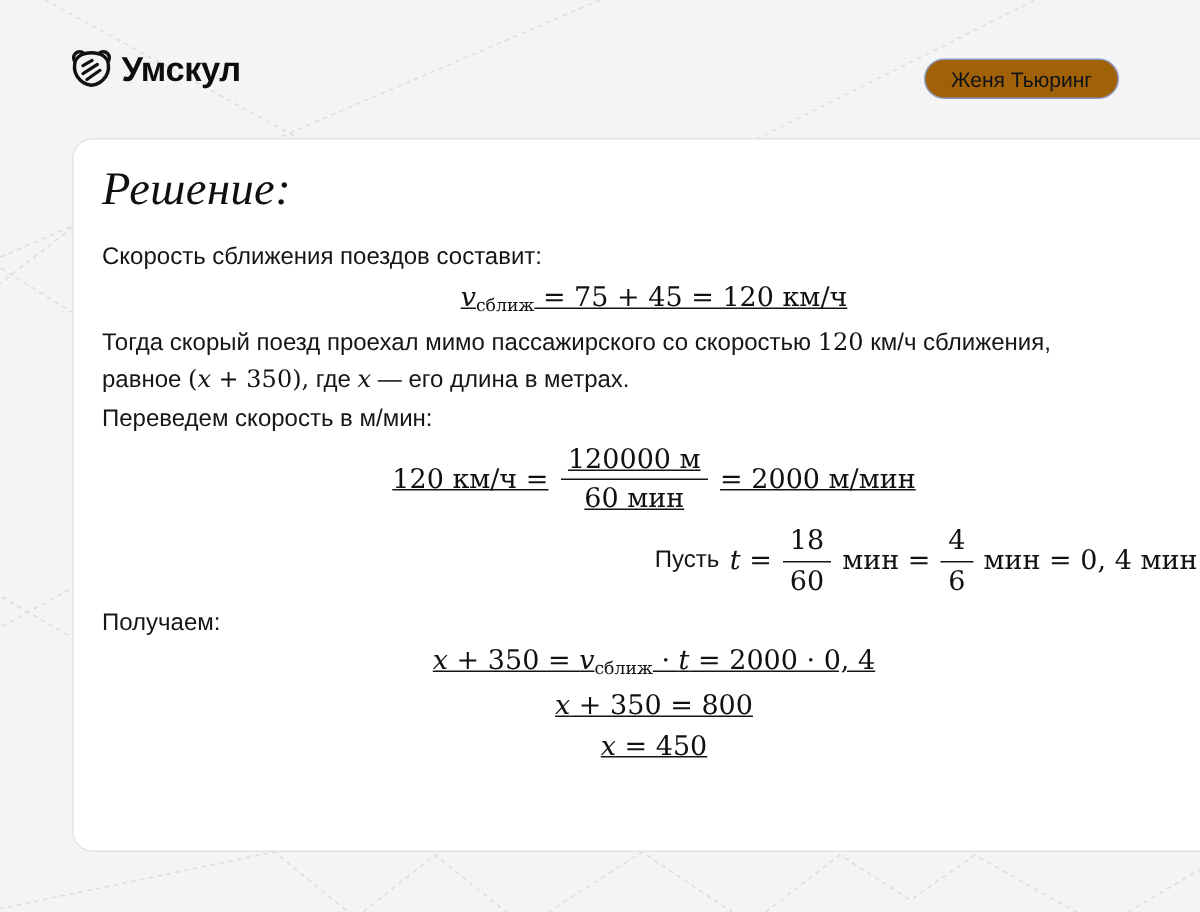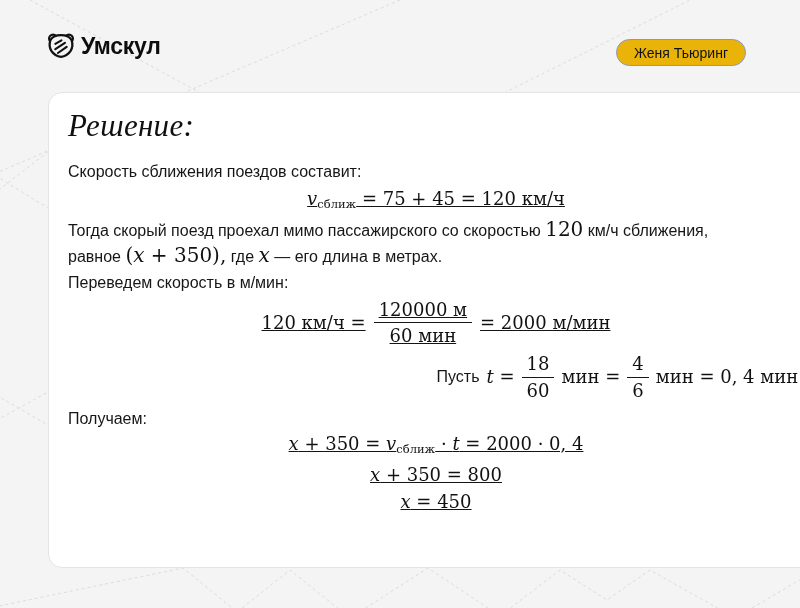--- a/index.html
+++ b/index.html
@@ -9,39 +9,39 @@
     font-family:"Liberation Sans", sans-serif;
   }
   .bg-pattern{position:absolute;left:0;top:0;width:800px;height:608px;}
 
   
   .header{position:absolute;left:0;top:0;width:100%;height:92px;}
   .logo{position:absolute;left:46px;top:32px;display:flex;align-items:center;gap:5px;cursor:pointer;}
   .logo-text{font-size:23px;font-weight:800;letter-spacing:-0.3px;color:#0d0d0d;}
   .user-button{
     position:absolute;right:54px;top:39px;height:27px;padding:0 17px;
-    border-radius:14px;background:#eab308;border:1px solid #8b97bf;
+    border-radius:14px;background:#a16207;border:1px solid #8b97bf;
     display:flex;align-items:center;font-size:14px;color:#10121a;
     font-family:"Liberation Sans", sans-serif;cursor:pointer;box-sizing:border-box;
   }
 
   
   .card{
     position:absolute;left:48px;top:92px;width:776px;height:476px;box-sizing:border-box;
     background:#ffffff;border:1px solid #e4e4e6;border-radius:14px;
     padding:14px 19px;
   }
   .title{
     font-family:"Liberation Serif", serif;font-style:italic;font-weight:500;
     font-size:31px;line-height:1.25;margin:0 0 14px 0;color:#101010;letter-spacing:0.3px;
   }
   .text{font-size:16px;line-height:24px;margin:0;color:#161616;}
 
   .math{font-family:"DejaVu Serif","Liberation Serif",serif;font-size:18px;color:#111;}
-  .math.inline{font-size:20px;}
+  .math.inline{font-size:16px;}
   .mi{font-style:italic;font-family:"DejaVu Serif","Liberation Serif",serif;}
   .msub{font-size:11.5px;font-style:normal;font-family:"DejaVu Serif",serif;vertical-align:-3px;letter-spacing:0;}
 
   .formula{text-align:center;margin:0;text-decoration:underline;}
   .frow{display:flex;justify-content:center;align-items:center;gap:8px;}
   .p4row{display:flex;align-items:center;gap:7px;justify-content:flex-end;}
 
   .frac{display:inline-block;text-align:center;line-height:1.2;vertical-align:middle;}
   .frac .num{display:block;border-bottom:1.3px solid #161616;padding:0 5px 2px 5px;}
   .frac .den{display:block;padding:2px 5px 0 5px;}

